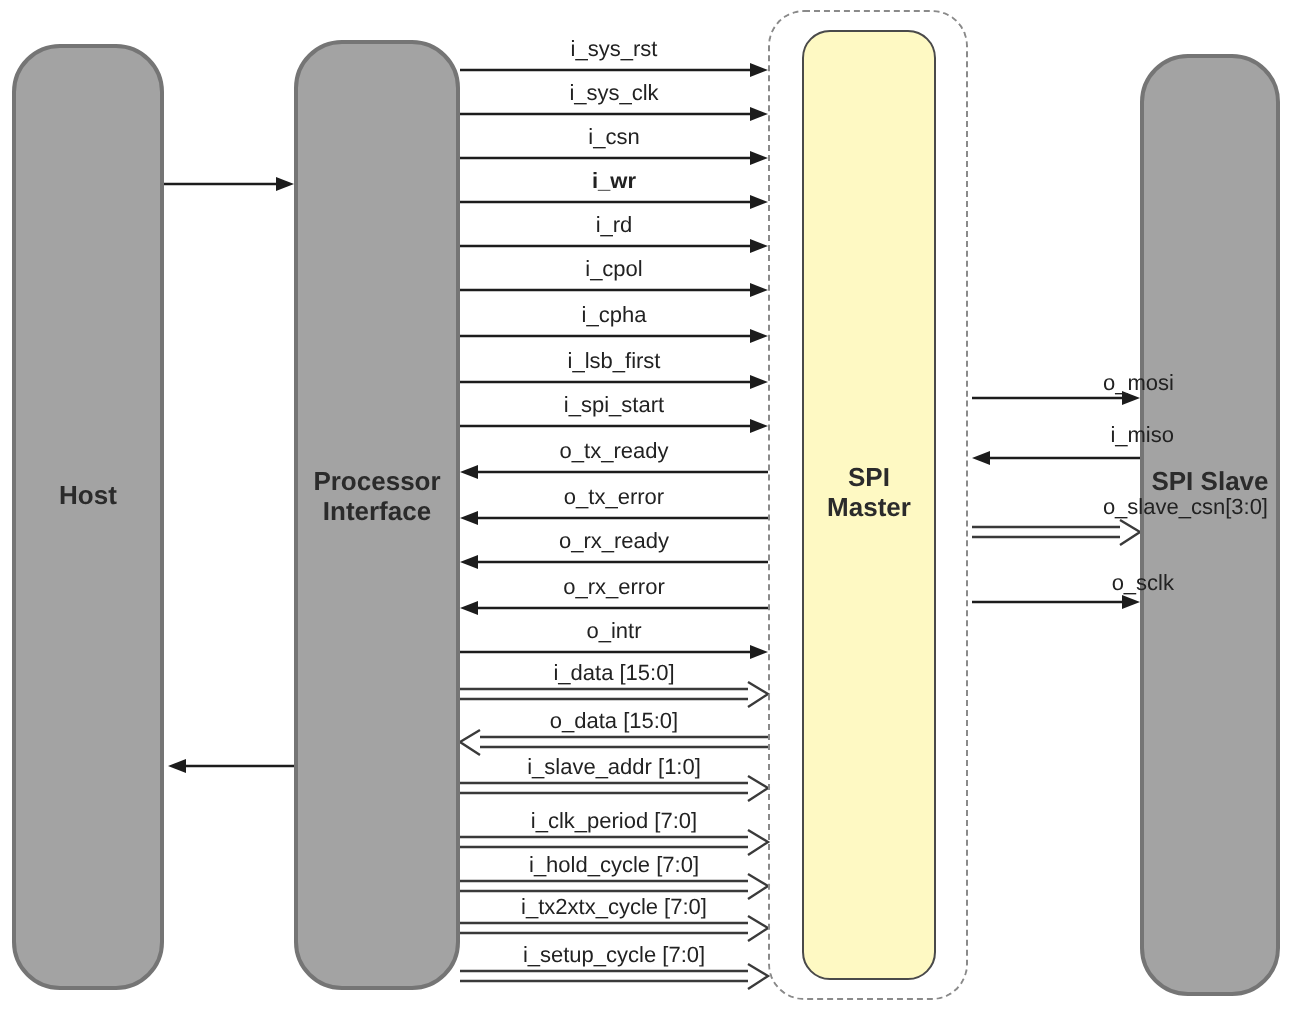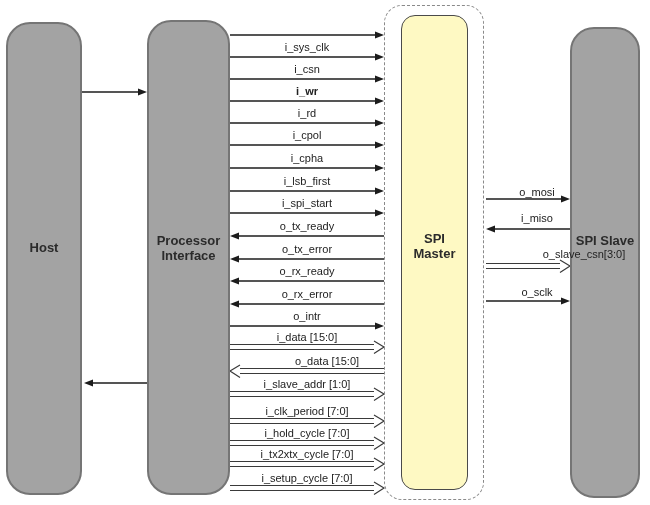--- a/index.html
+++ b/index.html
@@ -15,21 +15,21 @@
   }
   .block.white{background:#fef9c3;border:1.5px solid #4a4a4a;border-radius:14px;}
   .boundary{
     position:absolute;box-sizing:border-box;border:1.6px dashed #8a8a8a;border-radius:18px;
     background:transparent;
   }
   .sig{
     position:absolute;font-size:11px;line-height:12px;color:#222222;white-space:nowrap;
   }
   .sig.left{left:230px;width:154px;text-align:center;}
-  .sig.right{left:487px;width:100px;text-align:center;}
+  .sig.right{left:487px;width:100px;text-align:right;}
   svg{position:absolute;left:0;top:0;}
   .thin{stroke:#1c1c1c;stroke-width:1.3px;}
   .head{fill:#1c1c1c;stroke:none;}
   .bus{stroke:#3a3a3a;stroke-width:1.2px;fill:none;}
 </style>
 </head>
 <body>
 
 <div id="stage">
 
@@ -158,35 +158,36 @@
     <span>
       <span>SPI</span><br>
       <span>Master</span>
     </span>
   </div>
 
   <div class="block" style="left:570px;top:27px;width:70px;height:471px;padding-bottom:44px;">
     <span>SPI Slave</span>
   </div>
 
+  <div class="sig left" style="top:19px;">i_sys_rst</div>
   <div class="sig left" style="top:41px;">i_sys_clk</div>
   <div class="sig left" style="top:63px;">i_csn</div>
   <div class="sig left" style="top:85px;font-weight:bold;">i_wr</div>
   <div class="sig left" style="top:107px;">i_rd</div>
   <div class="sig left" style="top:129px;">i_cpol</div>
   <div class="sig left" style="top:152px;">i_cpha</div>
   <div class="sig left" style="top:175px;">i_lsb_first</div>
   <div class="sig left" style="top:197px;">i_spi_start</div>
   <div class="sig left" style="top:220px;">o_tx_ready</div>
   <div class="sig left" style="top:243px;">o_tx_error</div>
   <div class="sig left" style="top:265px;">o_rx_ready</div>
   <div class="sig left" style="top:288px;">o_rx_error</div>
   <div class="sig left" style="top:310px;">o_intr</div>
   <div class="sig left" style="top:331px;">i_data [15:0]</div>
-  <div class="sig left" style="top:355px;margin-left:20px;">o_data [15:0]</div>
+  <div class="sig left" style="top:355px;">o_data [15:0]</div>
   <div class="sig left" style="top:378px;">i_slave_addr [1:0]</div>
   <div class="sig left" style="top:405px;">i_clk_period [7:0]</div>
   <div class="sig left" style="top:427px;">i_hold_cycle [7:0]</div>
   <div class="sig left" style="top:448px;">i_tx2xtx_cycle [7:0]</div>
   <div class="sig left" style="top:472px;">i_setup_cycle [7:0]</div>
 
   <div class="sig right" style="top:186px;">o_mosi</div>
   <div class="sig right" style="top:212px;">i_miso</div>
   <div class="sig right" style="top:248px;margin-left:47px;">o_slave_csn[3:0]</div>
   <div class="sig right" style="top:286px;">o_sclk</div>

